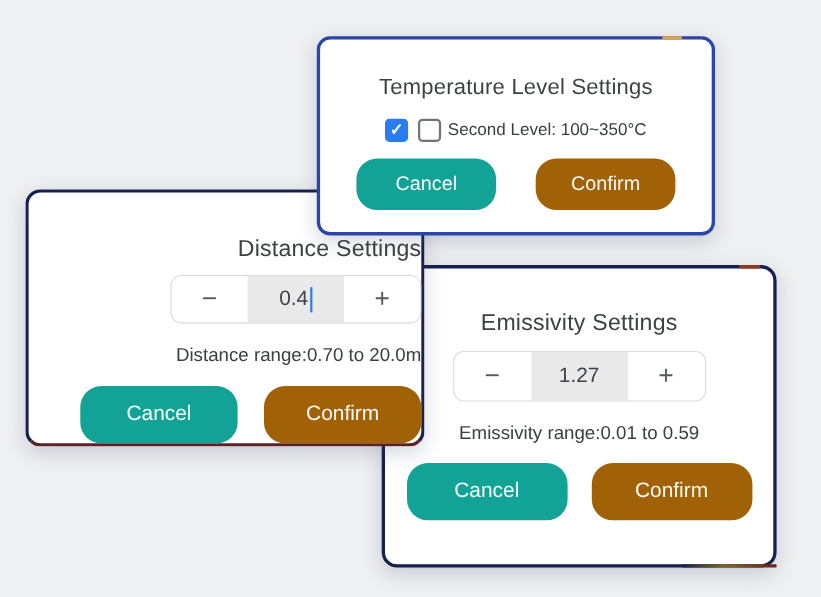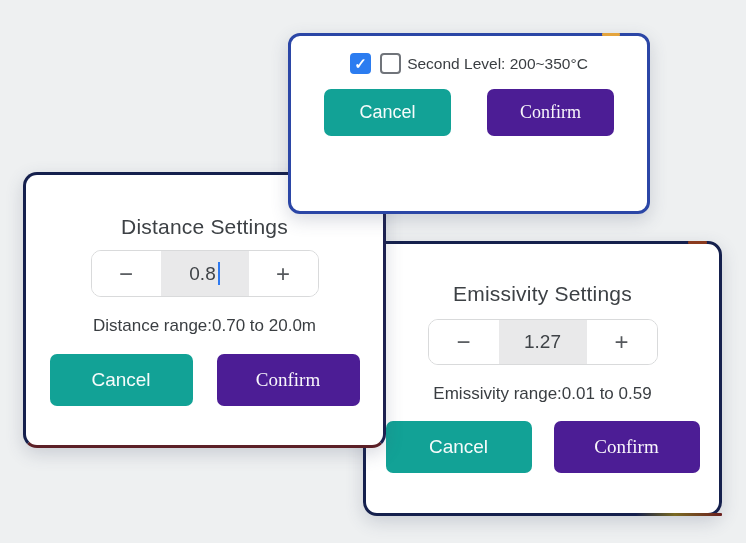--- a/index.html
+++ b/index.html
@@ -22,29 +22,30 @@
     flex-direction:column;
     align-items:center;
   }
   .dialog-temperature {
     left:288px; top:33px; width:362px; height:181px;
     border:3px solid #2b46a6;
     border-radius:12px;
     z-index:3;
   }
   .dialog-distance {
-    left:23px; top:172px; width:363px; height:276px;
+    left:23px; top:172px; width:363px; height:234px;
     border:3px solid #15204d;
     border-right-color:#1d2150;
     border-bottom-color:#5c2027;
     border-radius:14px;
     z-index:2;
+    align-items:flex-end;
   }
   .dialog-emissivity {
-    left:363px; top:241px; width:359px; height:275px;
+    left:347px; top:241px; width:359px; height:275px;
     border:3px solid #15204d;
     border-radius:14px;
     z-index:1;
   }
   .glitch { position:absolute; height:3px; z-index:5; border-radius:1px; }
   .glitch-temp    { top:-3px; left:311px; width:18px; background:#e4a43d; }
   .glitch-emis-top{ top:-3px; left:322px; width:19px; background:#8a3a1e; }
   .glitch-emis-bottom {
     bottom:-3px; left:270px; width:86px;
     background:linear-gradient(90deg,#15204d 0%,#7a6a22 45%,#6b1f1f 100%);
@@ -114,66 +115,67 @@
   }
   .range-text { margin-top:19px; font-size:17px; color:#3a3e42; white-space:nowrap; }
 
   
   .buttons-row { display:flex; }
   .dialog-temperature .buttons-row { margin-top:15px; gap:36px; }
   .dialog-distance    .buttons-row { margin-top:18px; gap:24px; }
   .dialog-emissivity  .buttons-row { margin-top:17px; gap:22px; }
   .btn {
     border:none;
-    border-radius:7px;
+    border-radius:19px;
     color:rgba(255,255,255,0.96);
     display:flex; align-items:center; justify-content:center;
     cursor:pointer;
     font-family:inherit;
   }
   .dialog-temperature .btn { width:127px; height:47px; font-size:18px; }
   .dialog-distance    .btn { width:143px; height:52px; font-size:19px; }
   .dialog-emissivity  .btn { width:146px; height:52px; font-size:19px; }
   .btn-cancel  { background:#12a296; }
-  .btn-confirm { background:#4c1d95;font-family:Liberation Serif, serif; }
+  .btn-confirm { background:#a16207; }
 </style>
 </head>
 <body>
 
 <div class="stage">
 
   <div class="dialog dialog-temperature">
     <div class="glitch glitch-temp"></div>
+    <div class="dialog-title">Temperature Level Settings</div>
     <div class="options-row">
       <div class="option">
         <span class="checkbox checked">
           <span class="checkmark">✓</span>
         </span>
       </div>
       <div class="option">
         <span class="checkbox">
           
         </span>
-        <span class="option-label">Second Level: 200~350°C</span>
+        <span class="option-label">Second Level: 100~350°C</span>
       </div>
     </div>
     <div class="buttons-row">
       <button class="btn btn-cancel">Cancel</button>
       <button class="btn btn-confirm">Confirm</button>
     </div>
   </div>
 
   <div class="dialog dialog-distance">
     <div class="dialog-title">Distance Settings</div>
     <div class="stepper">
       <div class="stepper-btn">
         <span>−</span>
       </div>
       <div class="stepper-value">
-        <span>0.8</span>
+        <span>0.4</span>
         <span class="text-caret"></span>
       </div>
       <div class="stepper-btn">
         <span>+</span>
       </div>
     </div>
     <div class="range-text">Distance range:0.70 to 20.0m</div>
     <div class="buttons-row">
       <button class="btn btn-cancel">Cancel</button>
       <button class="btn btn-confirm">Confirm</button>

